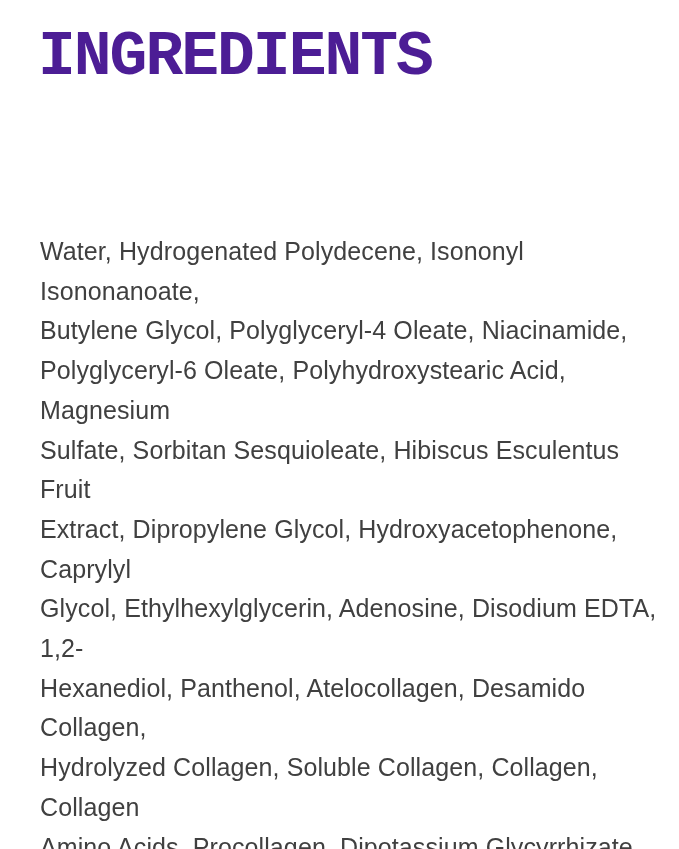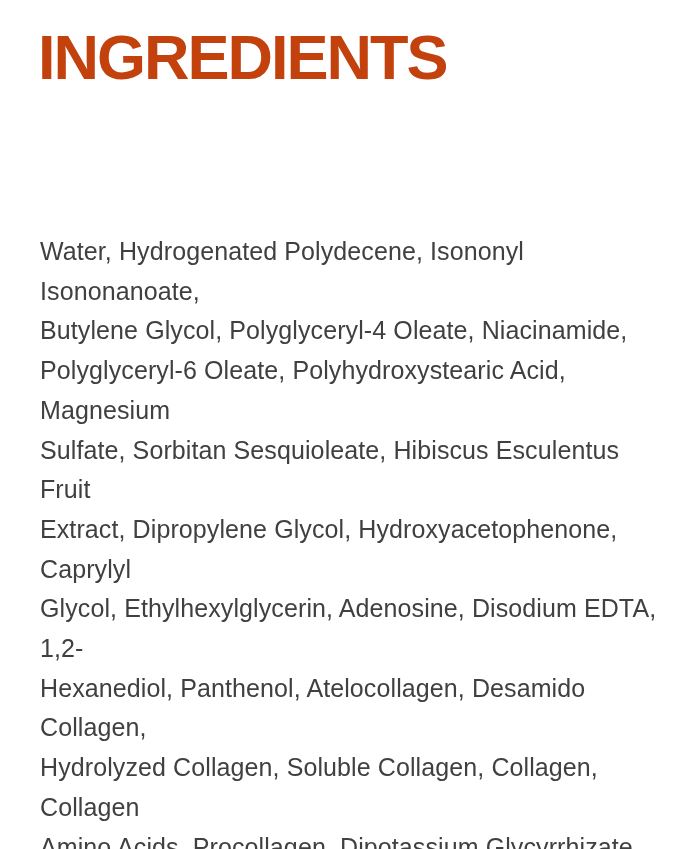--- a/index.html
+++ b/index.html
@@ -17,22 +17,22 @@
   }
   .page-title {
     position: absolute;
     left: 38px;
     top: 26px;
     margin: 0;
     font-size: 63px;
     line-height: 1.0;
     font-weight: 700;
     letter-spacing: -2px;
-    color: #c2410c;
-    font-family: Liberation Sans, sans-serif;
+    color: #4c1d95;
+    font-family: Liberation Mono, monospace;
   }
   .ingredients-text {
     position: absolute;
     left: 40px;
     top: 232px;
     width: 618px;
     margin: 0;
     font-size: 25px;
     line-height: 39.7px;
     font-weight: 400;

